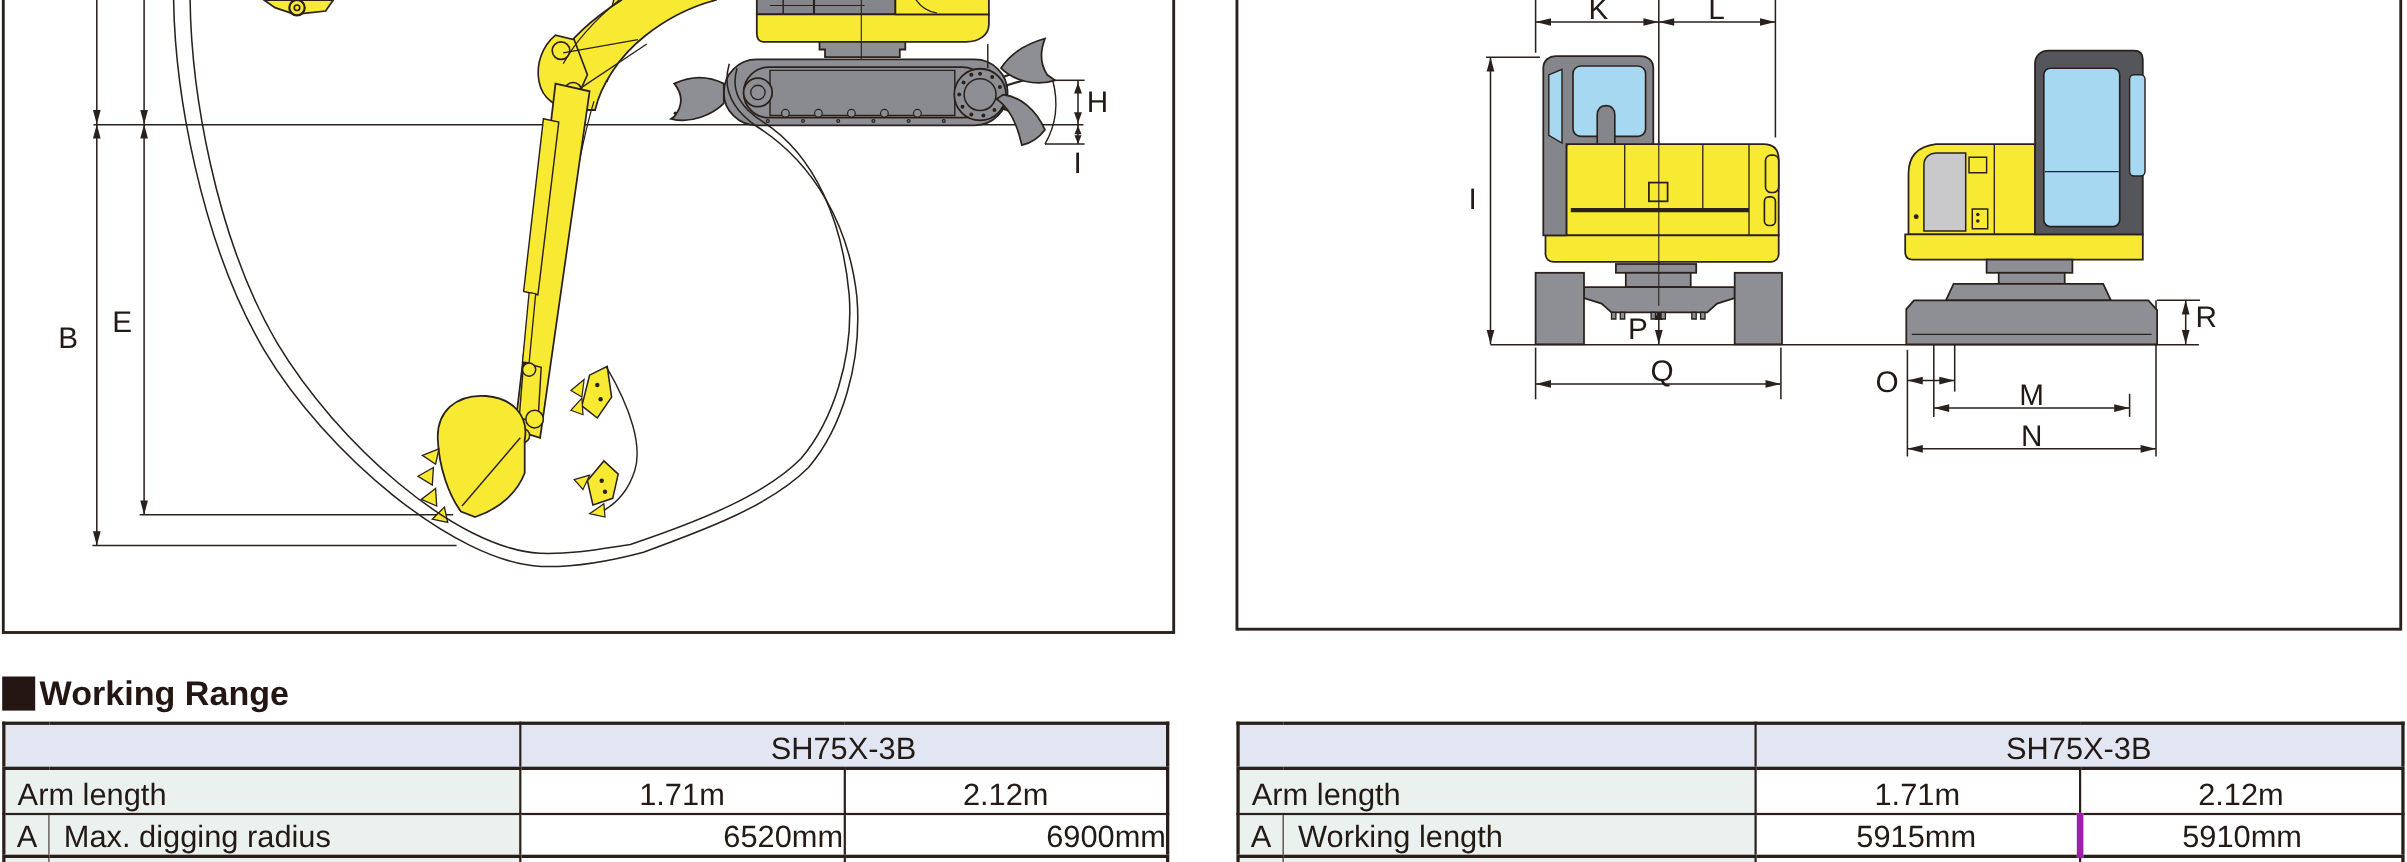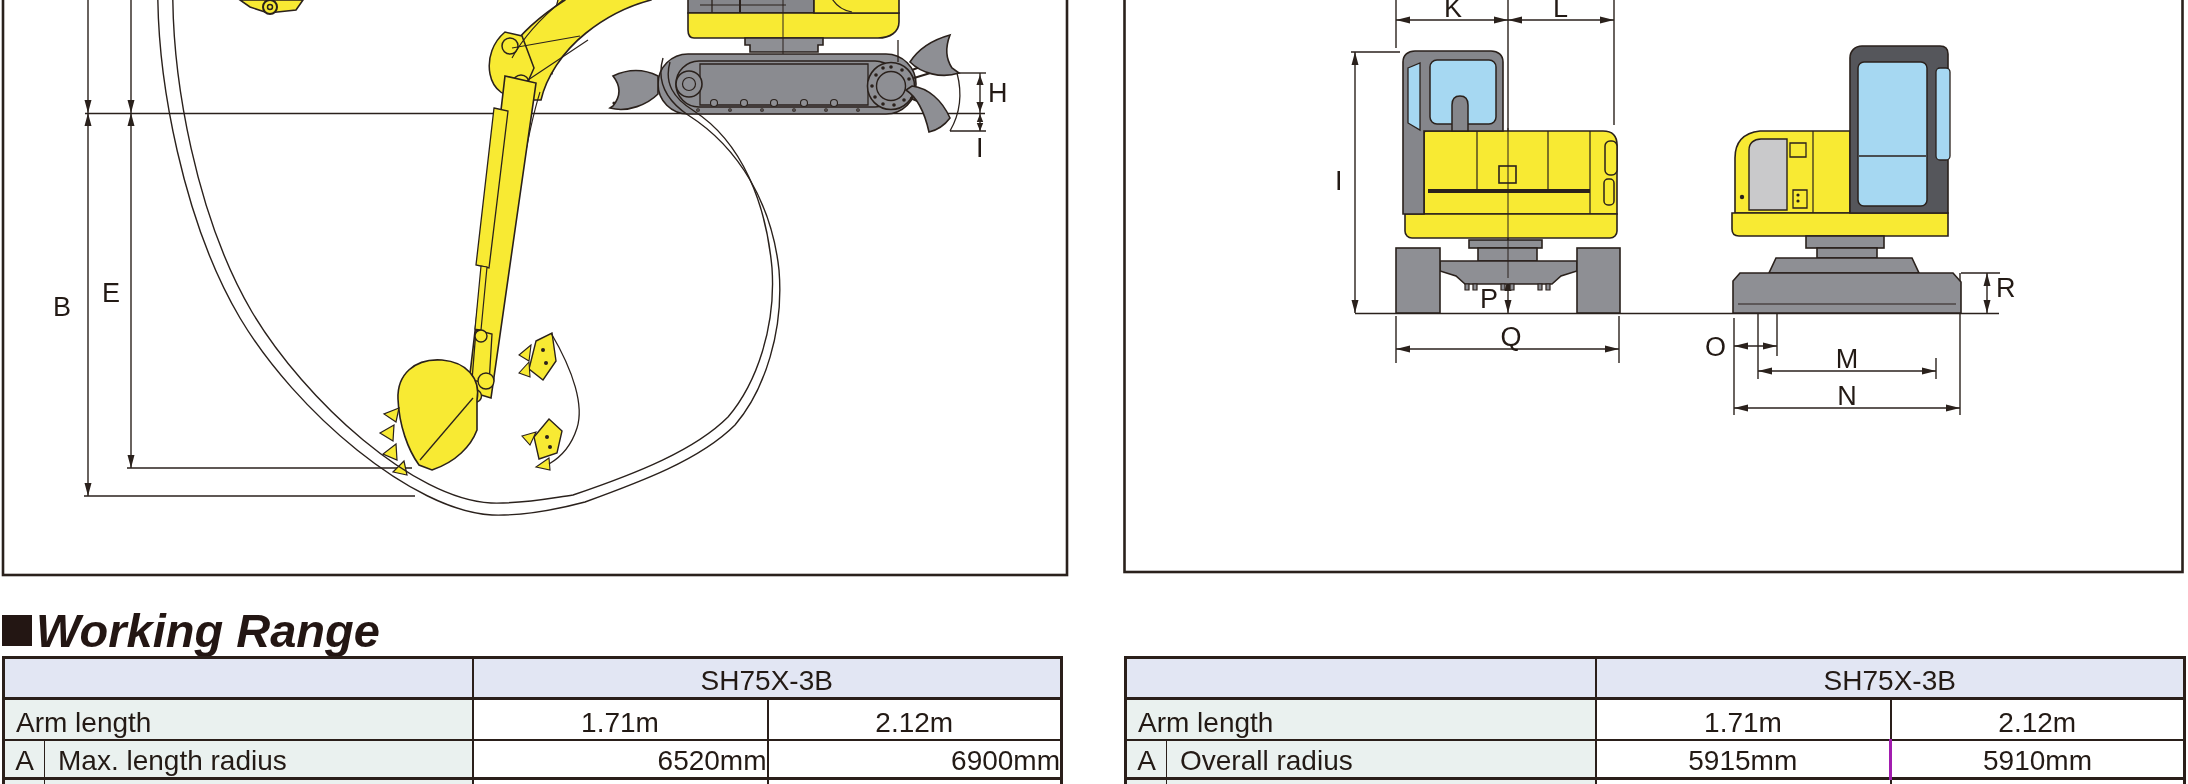--- a/index.html
+++ b/index.html
@@ -1,19 +1,19 @@
 <!DOCTYPE html>
 <html><head>
 <meta charset="utf-8">
 <style>
   html,body{margin:0;padding:0;background:#ffffff;}
   #page{position:relative;width:2188px;height:784px;overflow:hidden;background:#ffffff;
         font-family:"Liberation Sans",sans-serif;color:#231a15;}
   svg{position:absolute;left:0;top:0;}
-  .ttl{position:absolute;font-weight:bold;font-size:47px;color:#231613;line-height:31px;height:31px;font-style:italic;}
+  .ttl{position:absolute;font-weight:bold;font-size:31px;color:#231613;line-height:31px;height:31px;}
   .sq{display:inline-block;width:30px;height:31px;background:#231613;margin-right:4px;vertical-align:top;}
   table{border-collapse:collapse;position:absolute;table-layout:fixed;font-size:28px;color:#231a15;}
   td{padding:0;overflow:hidden;white-space:nowrap;vertical-align:bottom;}
 </style>
 </head>
 <body>
 <div id="page">
 
 <svg width="2188" height="784" viewBox="0 0 2188 784">
 
@@ -329,21 +329,21 @@
     <td colspan="2" style="border-right:2.5px solid #2a1f1a;"></td>
     <td colspan="2" style="text-align:center;">SH75X-3B</td>
   </tr>
   <tr style="height:41px;">
     <td colspan="2" style="background:#eaf1ef;border-right:2.5px solid #2a1f1a;border-top:3px solid #2a1f1a;border-bottom:2px solid #2a1f1a;padding-left:11px;">Arm length</td>
     <td style="text-align:center;border:2px solid #2a1f1a;border-top-width:3px;">1.71m</td>
     <td style="text-align:center;border-top:3px solid #2a1f1a;border-bottom:2px solid #2a1f1a;">2.12m</td>
   </tr>
   <tr style="height:39px;">
     <td style="background:#eaf1ef;text-align:center;border-right:1.5px solid #2a1f1a;">A</td>
-    <td style="background:#eaf1ef;border-right:2.5px solid #2a1f1a;padding-left:13px;">Max. length radius</td>
+    <td style="background:#eaf1ef;border-right:2.5px solid #2a1f1a;padding-left:13px;">Max. digging radius</td>
     <td style="text-align:right;border-right:2px solid #2a1f1a;">6520mm</td>
     <td style="text-align:right;">6900mm</td>
   </tr>
   <tr style="height:10px;">
     <td style="background:#eaf1ef;border-top:3px solid #2a1f1a;border-right:1.5px solid #2a1f1a;"></td>
     <td style="background:#eaf1ef;border-top:3px solid #2a1f1a;border-right:2.5px solid #2a1f1a;"></td>
     <td style="border-top:3px solid #2a1f1a;border-right:2px solid #2a1f1a;"></td>
     <td style="border-top:3px solid #2a1f1a;"></td>
   </tr>
 </tbody>
@@ -361,22 +361,22 @@
     <td colspan="2" style="border-right:2.5px solid #2a1f1a;"></td>
     <td colspan="2" style="text-align:center;">SH75X-3B</td>
   </tr>
   <tr style="height:41px;">
     <td colspan="2" style="background:#eaf1ef;border-right:2.5px solid #2a1f1a;border-top:3px solid #2a1f1a;border-bottom:2px solid #2a1f1a;padding-left:11px;">Arm length</td>
     <td style="text-align:center;border:2px solid #2a1f1a;border-top-width:3px;">1.71m</td>
     <td style="text-align:center;border-top:3px solid #2a1f1a;border-bottom:2px solid #2a1f1a;">2.12m</td>
   </tr>
   <tr style="height:39px;">
     <td style="background:#eaf1ef;text-align:center;border-right:1.5px solid #2a1f1a;">A</td>
-    <td style="background:#eaf1ef;border-right:2.5px solid #2a1f1a;padding-left:13px;">Overall radius</td>
-    <td style="text-align:center;border-right:3px solid #a21caf;">5915mm</td>
+    <td style="background:#eaf1ef;border-right:2.5px solid #2a1f1a;padding-left:13px;">Working length</td>
+    <td style="text-align:center;border-right:6px solid #a21caf;">5915mm</td>
     <td style="text-align:center;">5910mm</td>
   </tr>
   <tr style="height:10px;">
     <td style="background:#eaf1ef;border-top:3px solid #2a1f1a;border-right:1.5px solid #2a1f1a;"></td>
     <td style="background:#eaf1ef;border-top:3px solid #2a1f1a;border-right:2.5px solid #2a1f1a;"></td>
     <td style="border-top:3px solid #2a1f1a;border-right:2px solid #2a1f1a;"></td>
     <td style="border-top:3px solid #2a1f1a;"></td>
   </tr>
 </tbody>
     </table>

